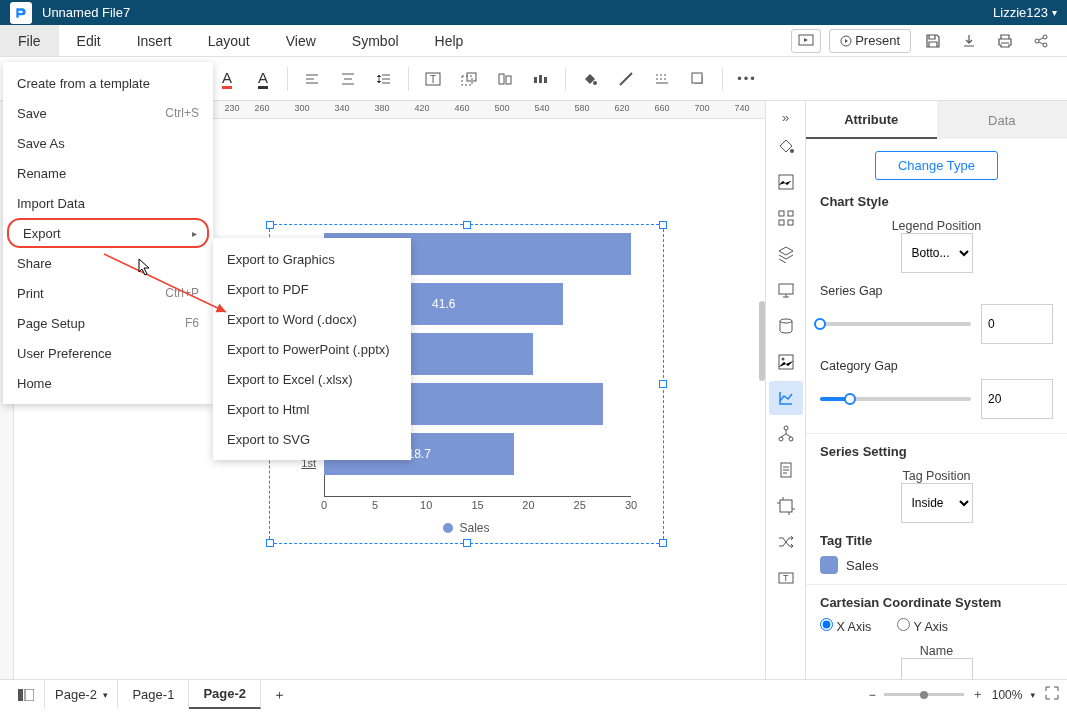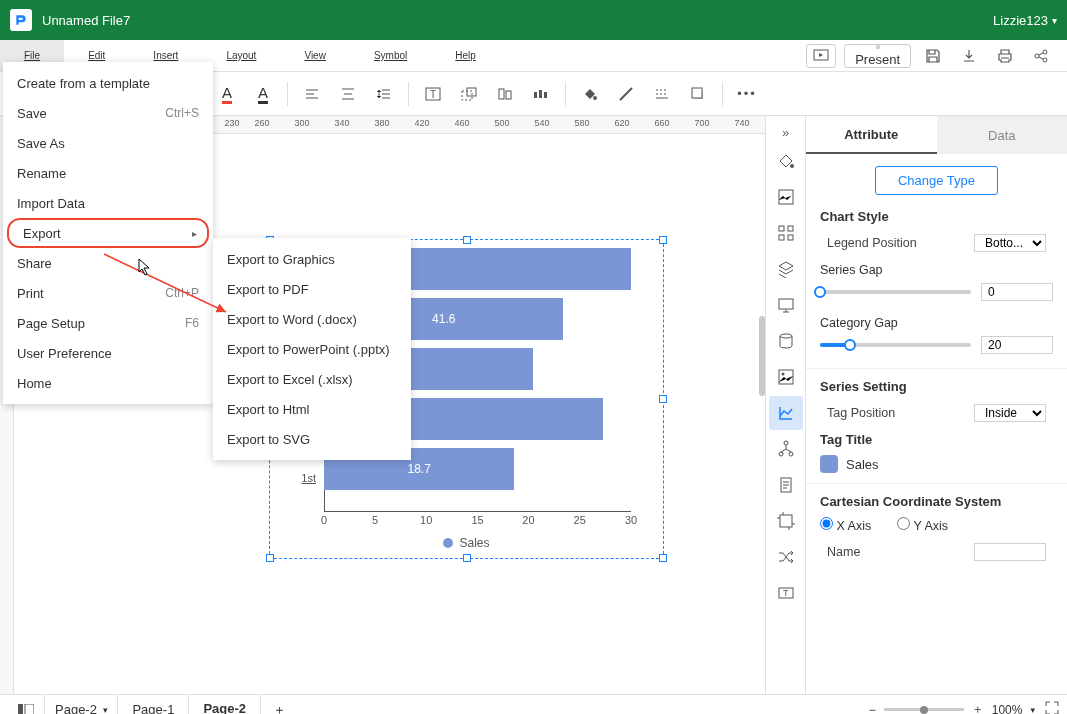--- a/index.html
+++ b/index.html
@@ -1,31 +1,31 @@
 <!DOCTYPE html>
 <html><head>
 <meta charset="utf-8">
 <style>
 * { box-sizing: border-box; margin: 0; padding: 0; font-family: -apple-system, BlinkMacSystemFont, "Segoe UI", Arial, sans-serif; }
 body { width: 1067px; height: 714px; overflow: hidden; background: #fff; position: relative; font-size: 13px; color: #333; }
 
-.titlebar { height: 40px; background: #15803d; display: flex; align-items: center; padding: 0 10px; color: #fff; }
+.titlebar { height: 25px; background: #0c4a6e; display: flex; align-items: center; padding: 0 10px; color: #fff; }
 .titlebar .logo { width: 22px; height: 22px; background: #fff; border-radius: 3px; display: flex; align-items: center; justify-content: center; margin-right: 10px; }
 .titlebar .logo svg { width: 14px; height: 14px; }
 .titlebar .title { font-size: 13px; flex: 1; }
 .titlebar .user { font-size: 13px; display: flex; align-items: center; gap: 4px; }
 .titlebar .user::after { content: "▾"; font-size: 10px; }
 
 .menubar { height: 32px; border-bottom: 1px solid #e0e0e0; display: flex; align-items: stretch; }
 .menubar .menuitems { display: flex; align-items: stretch; }
-.menubar .menuitem { padding: 0 24px; display: flex; align-items: center; font-size: 10px; cursor: pointer; text-decoration: underline; }
+.menubar .menuitem { padding: 0 18px; display: flex; align-items: center; font-size: 14px; cursor: pointer; }
 .menubar .menuitem.active { background: #eaeaea; }
 .menubar .spacer { flex: 1; }
 .menubar .rightbtns { display: flex; align-items: center; gap: 0; padding-right: 8px; }
-.menubar .rightbtns .btn { width: 36px; height: 32px; display: flex; align-items: center; justify-content: center; cursor: pointer; flex-direction: column; }
+.menubar .rightbtns .btn { width: 36px; height: 32px; display: flex; align-items: center; justify-content: center; cursor: pointer; }
 .menubar .rightbtns .present { width: auto; padding: 0 10px; border: 1px solid #ccc; border-radius: 3px; height: 24px; margin: 0 4px; display: flex; align-items: center; gap: 3px; font-size: 13px; }
 .menubar .rightbtns .slideshow { border: 1px solid #ccc; border-radius: 3px; width: 30px; height: 24px; margin-right: 4px; }
 
 .toolbar { height: 44px; border-bottom: 1px solid #e0e0e0; display: flex; align-items: center; padding: 0 8px; gap: 4px; }
 .toolbar .combo { height: 26px; border: 1px solid #d0d0d0; display: flex; align-items: center; padding: 0 6px; font-size: 12px; background: #fff; }
 .toolbar .combo .arrow { margin-left: 6px; font-size: 9px; color: #666; }
 .toolbar .tbtn { width: 32px; height: 30px; display: flex; align-items: center; justify-content: center; cursor: pointer; }
 .toolbar .sep { width: 1px; height: 24px; background: #e0e0e0; margin: 0 4px; }
 
 .main { display: flex; height: calc(100% - 30px - 32px - 44px - 30px); position: relative; }
@@ -71,23 +71,23 @@
 .side-icons .sicon.active { background: #d8e6fb; color: #1a84ff; border-radius: 3px; }
 
 .right-panel { width: 262px; border-left: 1px solid #e0e0e0; display: flex; flex-direction: column; }
 .right-panel .tabs { display: flex; height: 38px; }
 .right-panel .tab { flex: 1; display: flex; align-items: center; justify-content: center; font-size: 13px; cursor: pointer; }
 .right-panel .tab.active { font-weight: 600; border-bottom: 2px solid #555; }
 .right-panel .tab.inactive { background: #f0f0f0; color: #888; }
 .right-panel .content { flex: 1; overflow-y: auto; padding: 12px 14px; }
 .right-panel .change { display: block; margin: 0 auto 14px; padding: 6px 22px; border: 1px solid #1a84ff; color: #1a84ff; background: #fff; border-radius: 3px; font-size: 13px; cursor: pointer; }
 .right-panel .grp-title { font-weight: 600; font-size: 13px; margin: 8px 0; }
-.right-panel .row { display: flex; align-items: center; justify-content: space-between; margin: 10px 7px; }
+.right-panel .row { display: flex; align-items: center; justify-content: flex-end; margin: 10px 16px; flex-direction: column; }
 .right-panel .row label { font-size: 12.5px; color: #444; }
-.right-panel select, .right-panel input[type=text] { height: 18px; border: 1px solid #d0d0d0; font-size: 12px; padding: 0 6px; width: 72px; background: #fff; }
+.right-panel select, .right-panel input[type=text] { height: 40px; border: 1px solid #d0d0d0; font-size: 12px; padding: 0 6px; width: 72px; background: #fff; }
 .right-panel .slider-row { display: flex; align-items: center; gap: 10px; margin: 6px 0 14px; }
 .right-panel .slider { flex: 1; height: 4px; background: #d0d0d0; border-radius: 2px; position: relative; }
 .right-panel .slider .fill { position: absolute; left: 0; top: 0; bottom: 0; background: #1a84ff; border-radius: 2px; }
 .right-panel .slider .thumb { position: absolute; top: 50%; width: 12px; height: 12px; border: 2px solid #1a84ff; background: #fff; border-radius: 50%; transform: translate(-50%,-50%); }
 .right-panel .legend-item { display: flex; align-items: center; gap: 8px; margin: 8px 0; }
 .right-panel .legend-item .sw { width: 18px; height: 18px; background: #7b96d4; border-radius: 4px; }
 .right-panel .radios { display: flex; gap: 26px; margin: 8px 0; font-size: 12.5px; }
 .right-panel hr { border: none; border-top: 1px solid #eee; margin: 10px -14px; }
 
 .bottombar { height: 30px; border-top: 1px solid #e0e0e0; display: flex; align-items: center; padding: 0 8px; }

